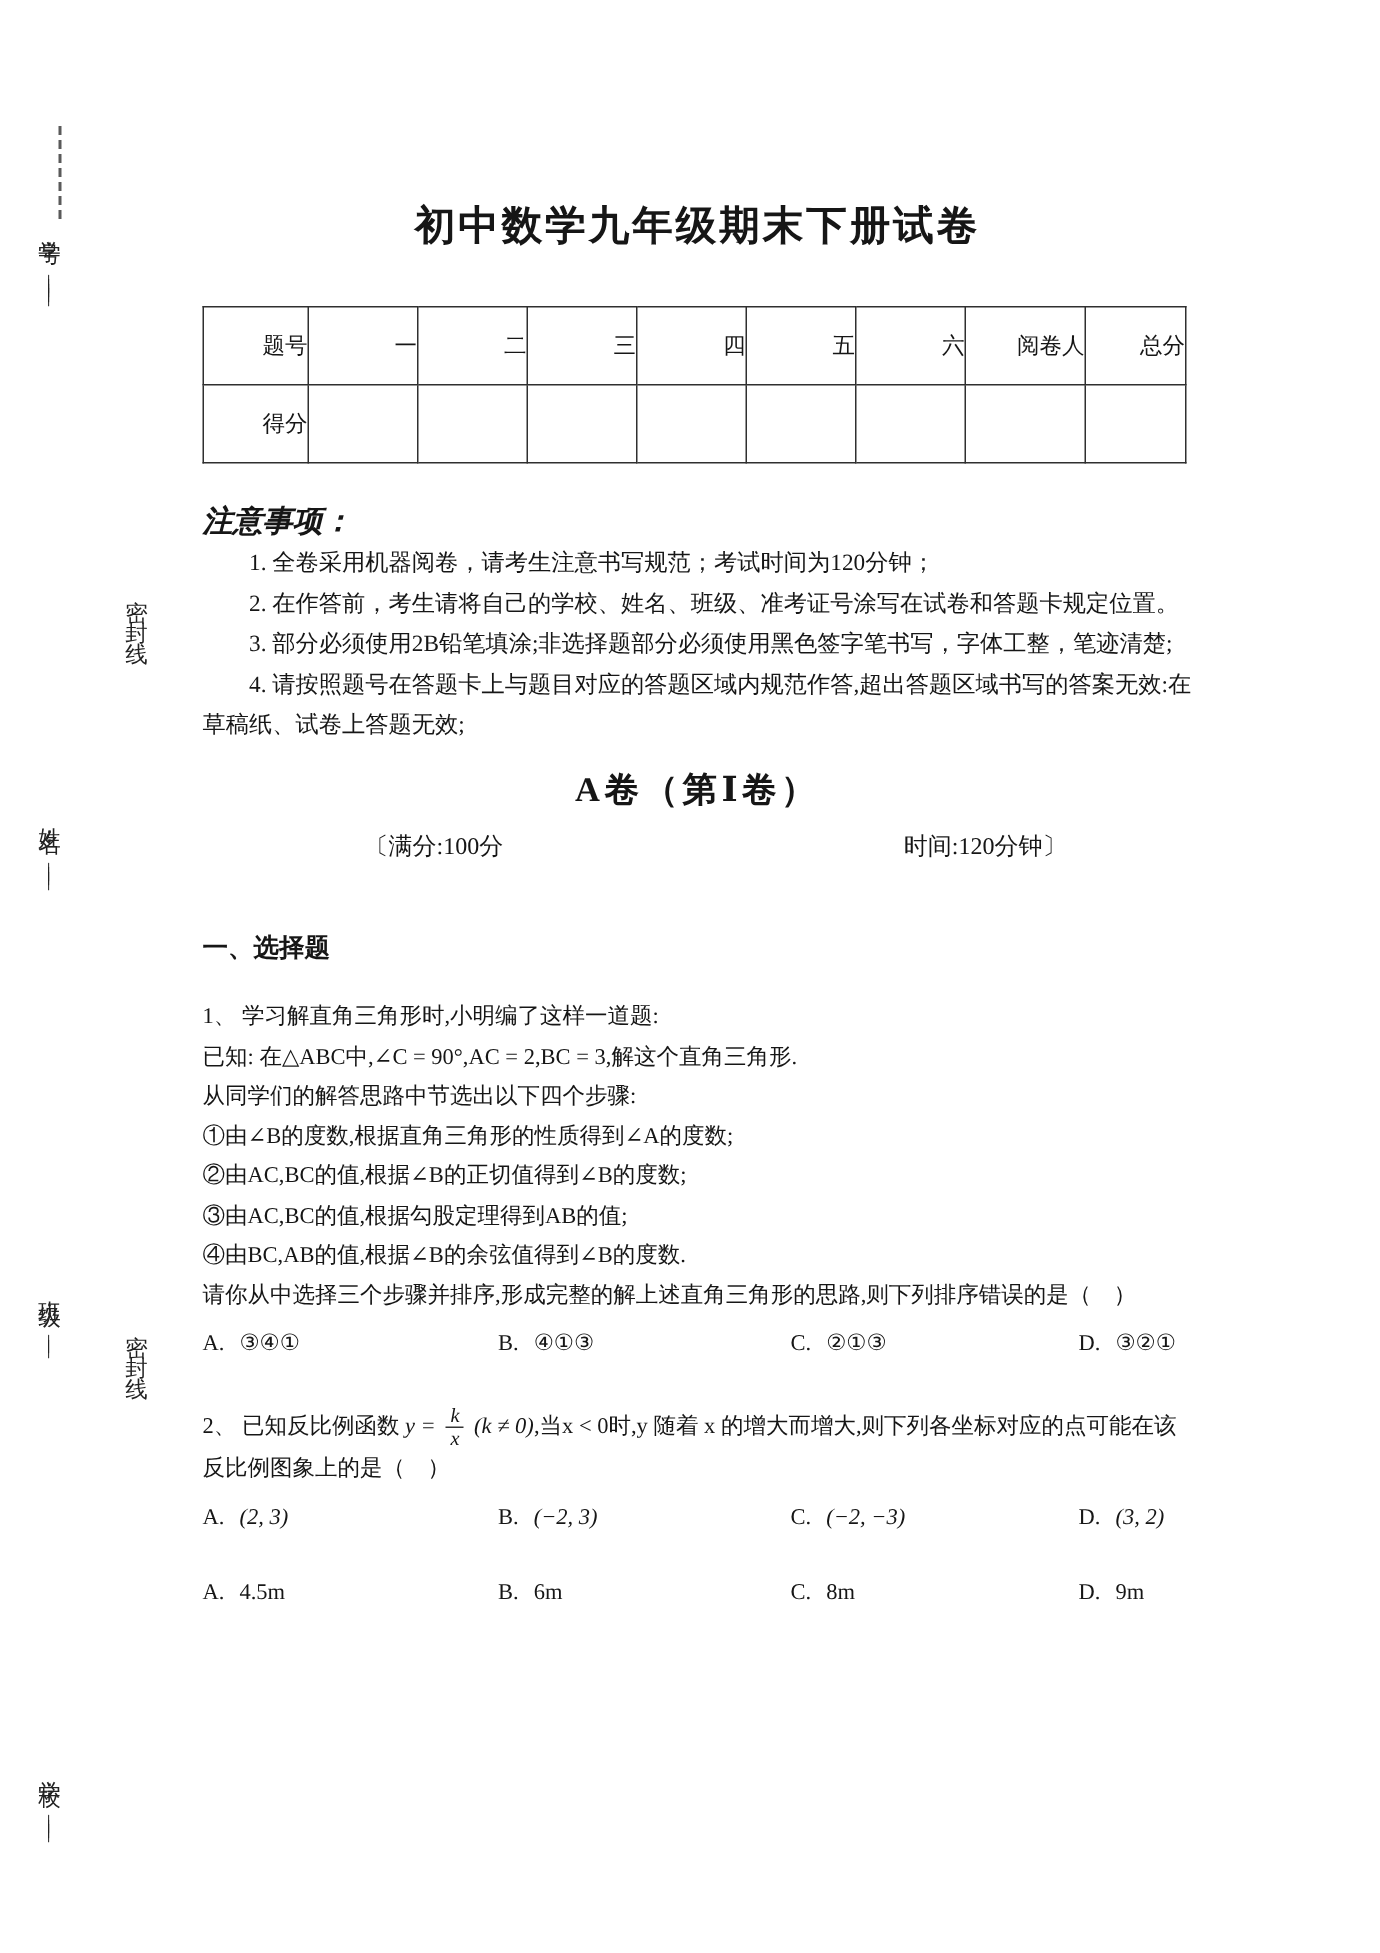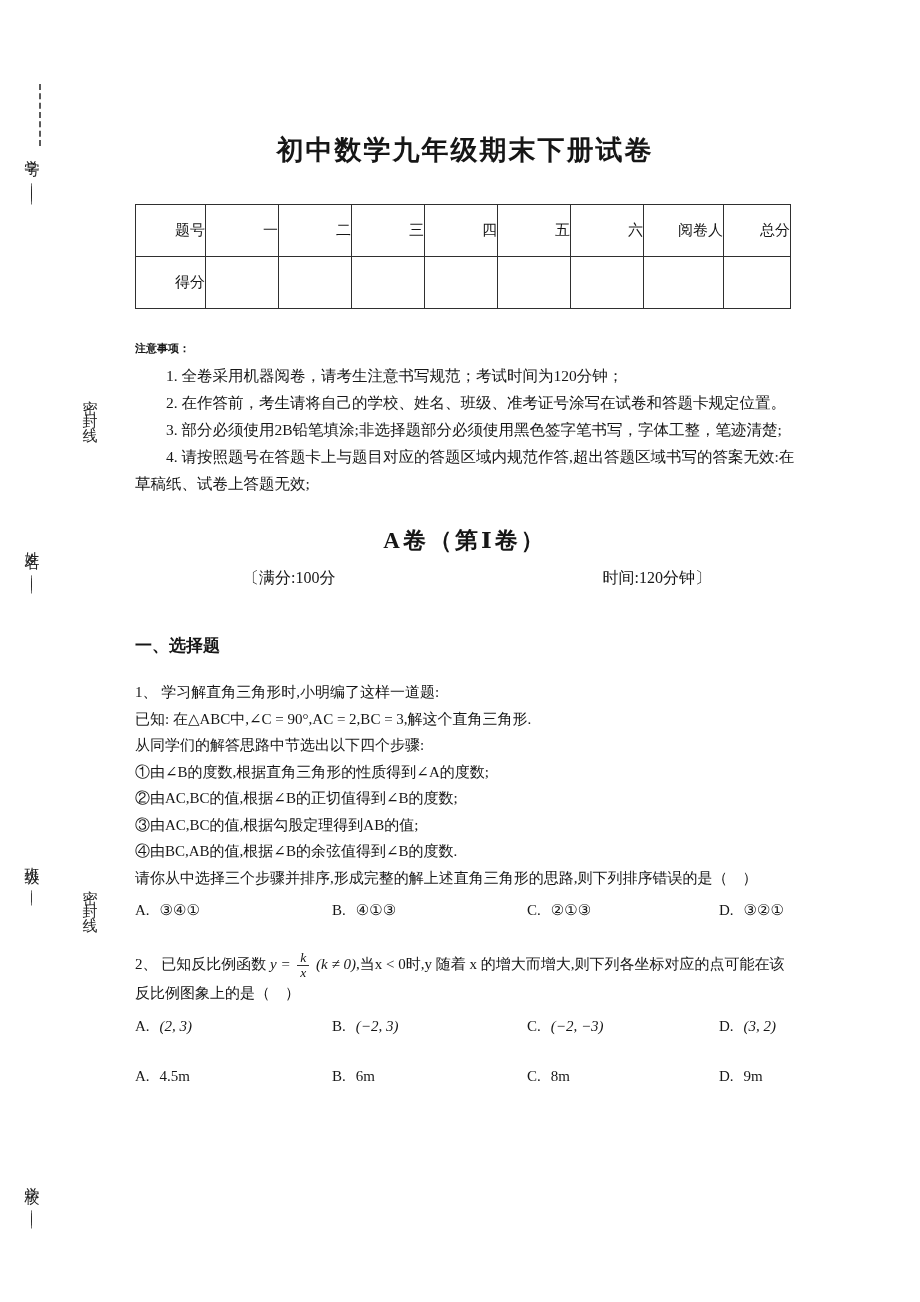--- a/index.html
+++ b/index.html
@@ -52,25 +52,25 @@
   }
   .score-table td {
     border:1px solid #2f2f2f;
     height:52px;
     text-align:right;
     vertical-align:middle;
     font-size:15px;
   }
 
   .notes { margin-top:26px; font-size:15.5px; line-height:27px; }
-  .notes-heading { font-weight:bold; font-size:11px; }
+  .notes-heading { font-weight:bold; font-size:20px;font-style:italic; }
   .note-item { text-indent:31px; }
 
   .vol-title {
-    margin-top:28px;
+    margin-top:14px;
     text-align:center;
     font-size:23px;
     font-weight:bold;
     letter-spacing:3px;
   }
   .vol-meta {
     display:flex;
     justify-content:space-between;
     width:468px;
     margin-left:108px;

